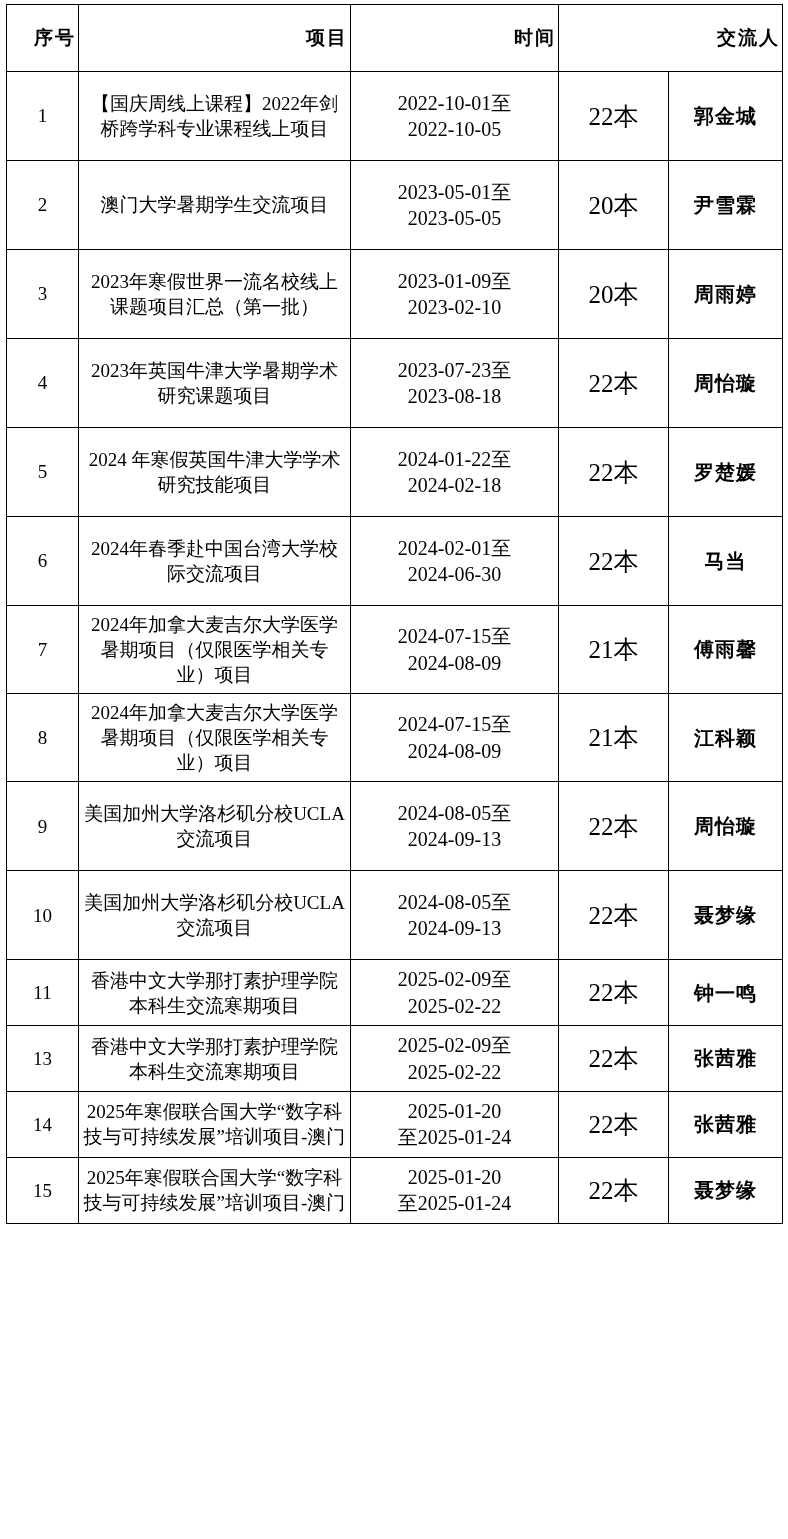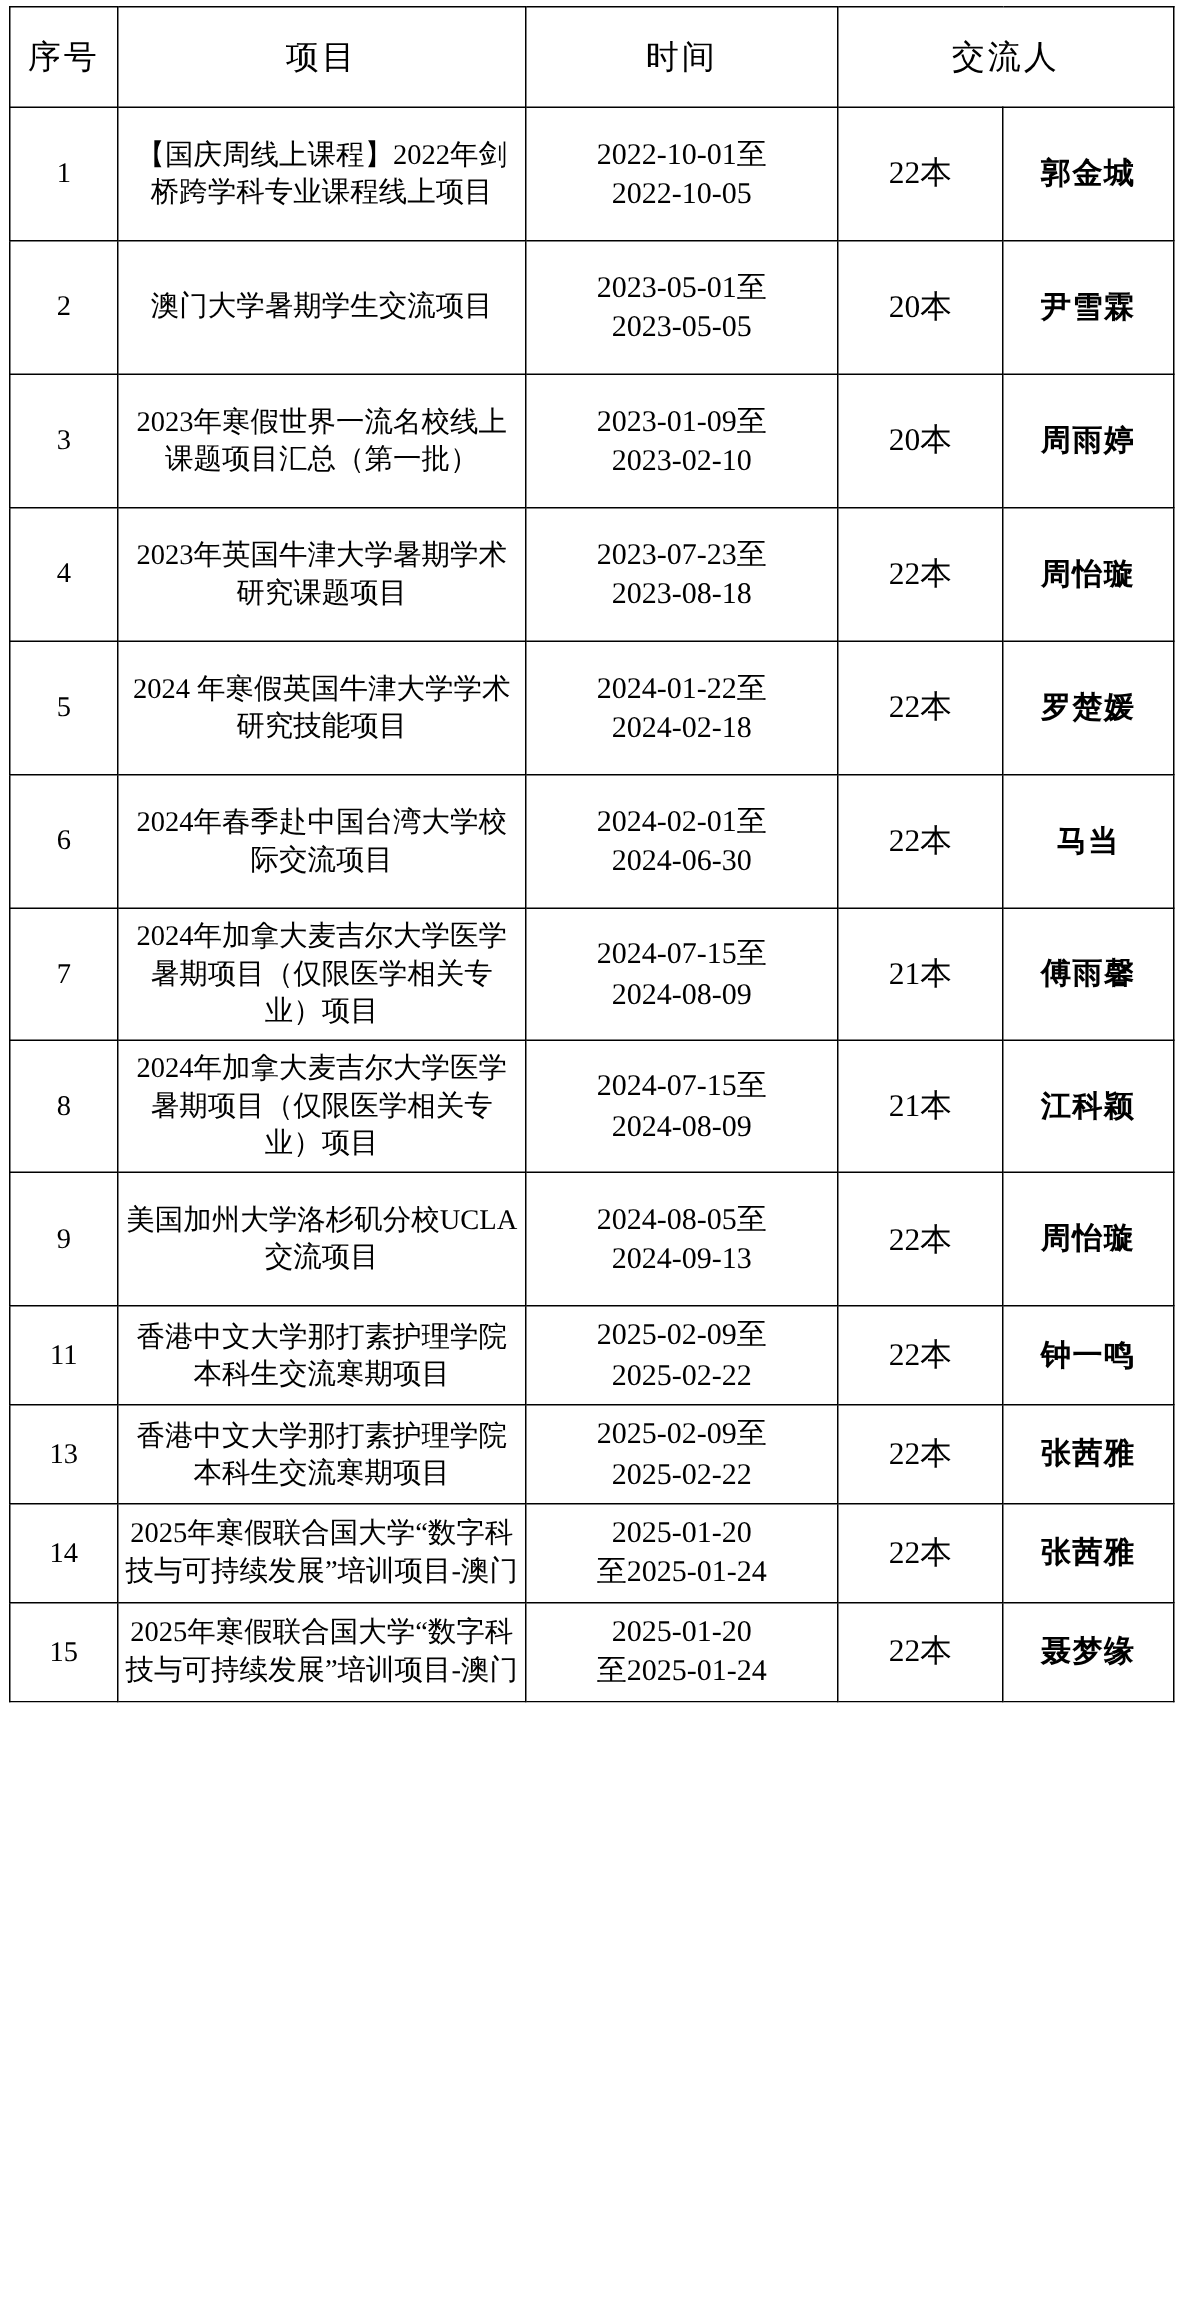--- a/index.html
+++ b/index.html
@@ -24,46 +24,47 @@
   }
   table.exchange-table td,
   table.exchange-table th {
     border: 1px solid #000000;
     text-align: center;
     vertical-align: middle;
     padding: 6px 4px;
     line-height: 1.32;
   }
   table.exchange-table thead th {
-    font-weight: normal;
-    font-size: 22px;
+    font-weight: bold;
+    font-size: 19px;
     letter-spacing: 2px;
     height: 58px;
     padding: 4px 2px;
+    text-align: right;
   }
   col.c-index { width: 72px; }
   col.c-project { width: 272px; }
   col.c-time { width: 208px; }
   col.c-count { width: 110px; }
   col.c-person { width: 114px; }
   td.idx {
     font-size: 19px;
     font-family: "Liberation Serif", serif;
   }
   td.project {
     font-size: 19px;
     letter-spacing: 0px;
   }
   td.time {
     font-size: 20px;
     white-space: pre-line;
     font-family: "Liberation Serif", serif;
   }
   td.count {
-    font-size: 21px;
+    font-size: 25px;
   }
   td.person {
     font-size: 20px;
     letter-spacing: 1px;
     font-weight: bold;
   }
   .row-tall td { height: 76px; }
 </style>
 </head>
 <body>
@@ -151,20 +152,28 @@
         <td class="person">江科颖</td>
       </tr>
       <tr class="row-tall">
         <td class="idx">9</td>
         <td class="project">美国加州大学洛杉矶分校UCLA交流项目</td>
         <td class="time">2024-08-05至
 2024-09-13</td>
         <td class="count">22本</td>
         <td class="person">周怡璇</td>
       </tr>
+      <tr class="row-tall">
+        <td class="idx">10</td>
+        <td class="project">美国加州大学洛杉矶分校UCLA交流项目</td>
+        <td class="time">2024-08-05至
+2024-09-13</td>
+        <td class="count">22本</td>
+        <td class="person">聂梦缘</td>
+      </tr>
       <tr>
         <td class="idx">11</td>
         <td class="project">香港中文大学那打素护理学院本科生交流寒期项目</td>
         <td class="time">2025-02-09至
 2025-02-22</td>
         <td class="count">22本</td>
         <td class="person">钟一鸣</td>
       </tr>
       <tr>
         <td class="idx">13</td>

